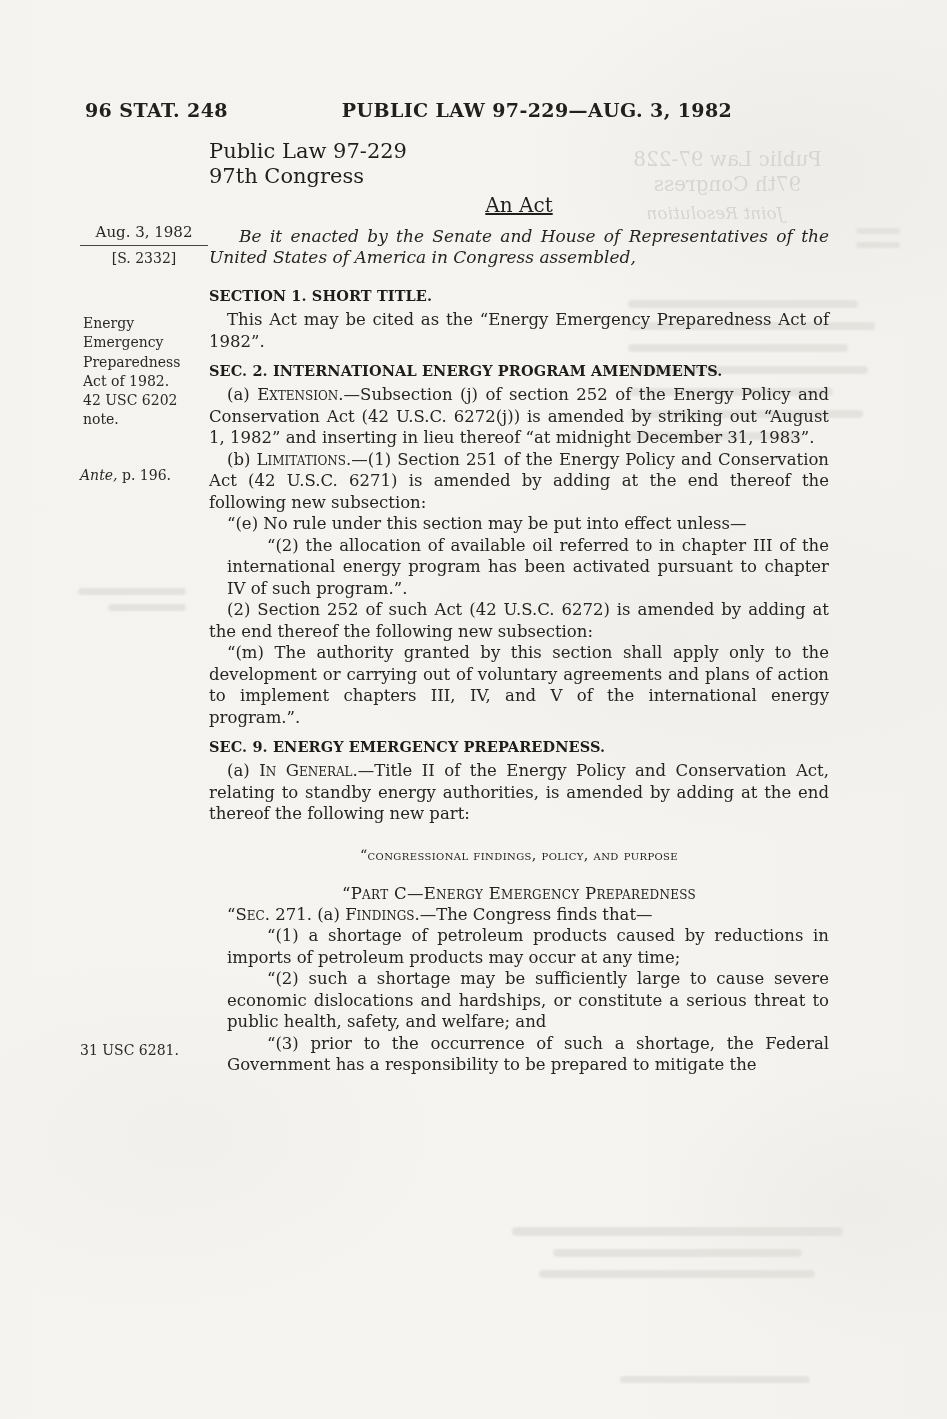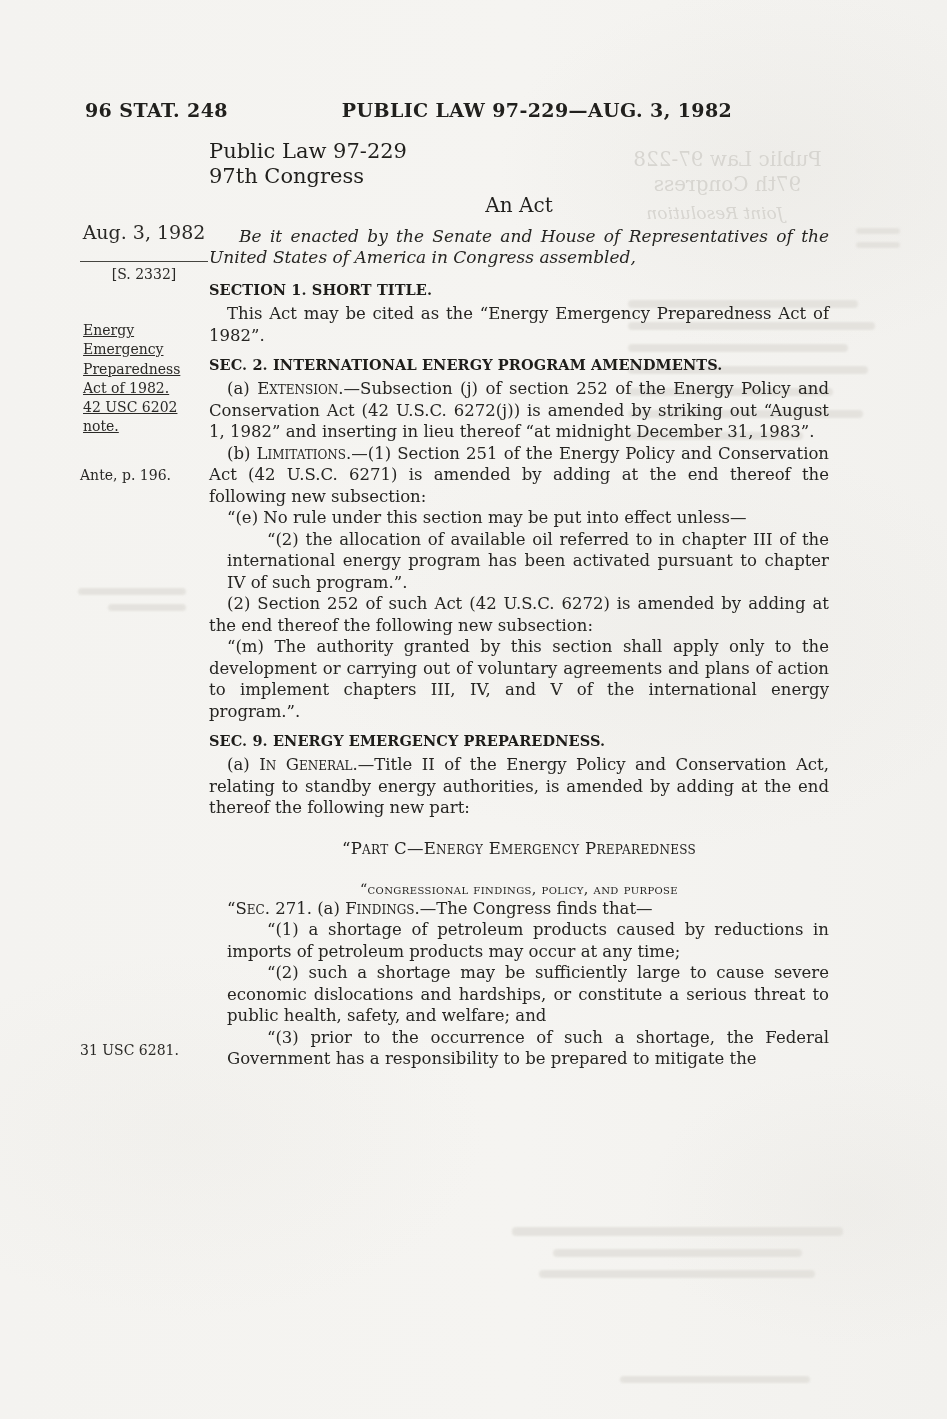--- a/index.html
+++ b/index.html
@@ -23,56 +23,56 @@
   }
   .running-title{
     position:absolute;left:227px;top:99px;width:620px;
     text-align:center;font-size:19px;font-weight:bold;letter-spacing:.4px;color:#21201d;
   }
   
   .col{
     position:absolute;left:209px;top:139px;width:620px;
   }
   .law-title{font-size:21px;line-height:25px;color:#201f1c;}
-  .an-act{margin-top:4px;text-align:center;font-size:20px;line-height:24px;color:#201f1c;}
+  .an-act{margin-top:4px;text-align:center;font-size:20px;line-height:24px;color:#201f1c;text-decoration:underline;}
   .summary{
     margin-top:9px;font-size:14.8px;line-height:19px;text-align:justify;
     padding-left:28px;text-indent:-28px;color:#2a2926;
   }
   .enacting{
     margin-top:9px;font-size:17px;line-height:21px;font-style:italic;
     text-indent:30px;text-align:justify;color:#262522;
   }
   .blk{font-size:16.5px;line-height:21.5px;text-align:justify;color:#262522;}
   .blk span{white-space:pre-wrap;}
   .blk .sc{font-variant:small-caps;}
   .sec-head{
     margin-top:9px;font-size:14.5px;line-height:19px;font-weight:bold;
     text-align:left;color:#1e1d1a;letter-spacing:.1px;
   }
-  .sec-head.first{margin-top:12px;}
+  .sec-head.first{margin-top:18px;}
   .para{margin-top:0;text-indent:18px;}
   .para.after-head{margin-top:4px;}
   .sub{margin-left:18px;text-indent:40px;}
   .center-part{
     margin-top:20px;text-align:center;font-variant:small-caps;
     font-size:16.5px;line-height:20px;letter-spacing:.3px;color:#232220;
   }
   .center-find{
     margin-top:22px;text-align:center;font-variant:small-caps;
     font-size:14.2px;line-height:17px;letter-spacing:.4px;color:#232220;
   }
   
   .mnote{position:absolute;font-size:14px;line-height:19.3px;color:#2a2926;}
   .note-date{left:80px;top:223px;width:128px;text-align:center;}
-  .note-date .d{display:block;border-bottom:1.4px solid #45443f;padding-bottom:19px;font-size:19px;}
+  .note-date .d{display:block;border-bottom:1.4px solid #45443f;padding-bottom:3px;font-size:15px;}
   .note-date .b{display:block;padding-top:3px;}
-  .note-shorttitle{left:83px;top:321px;width:130px;white-space:pre-line;text-decoration:underline;}
+  .note-shorttitle{left:83px;top:314px;width:130px;white-space:pre-line;}
   .note-ante{left:80px;top:466px;width:140px;}
-  .note-ante .it{text-align:center;}
+  .note-ante .it{font-style:italic;text-align:center;}
   .note-usc{left:80px;top:1041px;width:140px;}
   
   .ghost{position:absolute;color:#d3d1cc;opacity:.85;filter:blur(.7px);transform:scaleX(-1);}
   .ghost-pl{left:600px;top:147px;width:255px;font-size:20px;line-height:25px;text-align:center;}
   .ghost-joint{left:615px;top:203px;width:200px;font-size:17px;font-style:italic;text-align:center;}
   .glines{position:absolute;display:flex;flex-direction:column;}
   .gl{background:#e2e0db;height:8px;border-radius:4px;filter:blur(1px);}
   .g-whereas{left:628px;top:300px;width:250px;gap:14px;align-items:flex-end;}
   .g-whereas .gl:nth-child(1){width:92%;}
   .g-whereas .gl:nth-child(2){width:99%;}
@@ -158,22 +158,22 @@
         <div class="blk para after-head"><span>This Act may be cited as the “Energy Emergency Preparedness Act of 1982”.</span></div>
         <div class="blk sec-head"><span>SEC. 2. INTERNATIONAL ENERGY PROGRAM AMENDMENTS.</span></div>
         <div class="blk para after-head"><span>(a) </span><span class="sc">Extension</span><span>.—Subsection (j) of section 252 of the Energy Policy and Conservation Act (42 U.S.C. 6272(j)) is amended by striking out “August 1, 1982” and inserting in lieu thereof “at midnight December 31, 1983”.</span></div>
         <div class="blk para"><span>(b) </span><span class="sc">Limitations</span><span>.—(1) Section 251 of the Energy Policy and Conservation Act (42 U.S.C. 6271) is amended by adding at the end thereof the following new subsection:</span></div>
         <div class="blk para"><span>“(e) No rule under this section may be put into effect unless—</span></div>
         <div class="blk sub"><span>“(2) the allocation of available oil referred to in chapter III of the international energy program has been activated pursuant to chapter IV of such program.”.</span></div>
         <div class="blk para"><span>(2) Section 252 of such Act (42 U.S.C. 6272) is amended by adding at the end thereof the following new subsection:</span></div>
         <div class="blk para"><span>“(m) The authority granted by this section shall apply only to the development or carrying out of voluntary agreements and plans of action to implement chapters III, IV, and V of the international energy program.”.</span></div>
         <div class="blk sec-head"><span>SEC. 9. ENERGY EMERGENCY PREPAREDNESS.</span></div>
         <div class="blk para after-head"><span>(a) </span><span class="sc">In General</span><span>.—Title II of the Energy Policy and Conservation Act, relating to standby energy authorities, is amended by adding at the end thereof the following new part:</span></div>
+        <div class="blk center-find"><span>“congressional findings, policy, and purpose</span></div>
         <div class="blk center-part"><span>“Part C—Energy Emergency Preparedness</span></div>
-        <div class="blk center-find"><span>“congressional findings, policy, and purpose</span></div>
         <div class="blk para"><span>“</span><span class="sc">Sec. 271.</span><span> (a) </span><span class="sc">Findings</span><span>.—The Congress finds that—</span></div>
         <div class="blk sub"><span>“(1) a shortage of petroleum products caused by reductions in imports of petroleum products may occur at any time;</span></div>
         <div class="blk sub"><span>“(2) such a shortage may be sufficiently large to cause severe economic dislocations and hardships, or constitute a serious threat to public health, safety, and welfare; and</span></div>
         <div class="blk sub"><span>“(3) prior to the occurrence of such a shortage, the Federal Government has a responsibility to be prepared to mitigate the</span></div>
       </div>
   </div>
 
 </div>
 
 </body></html>

